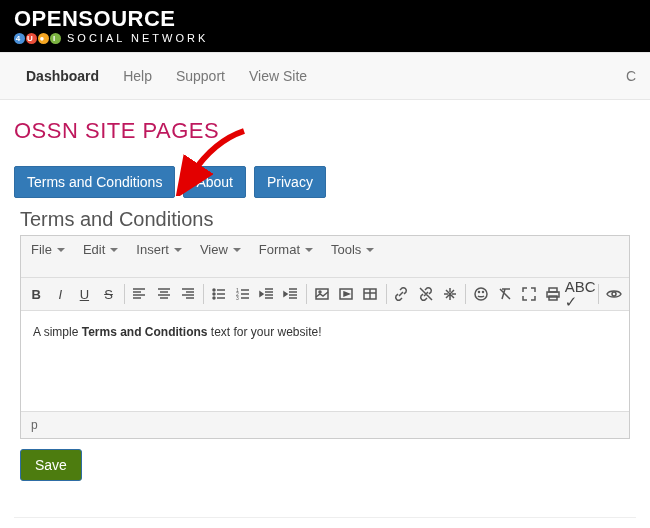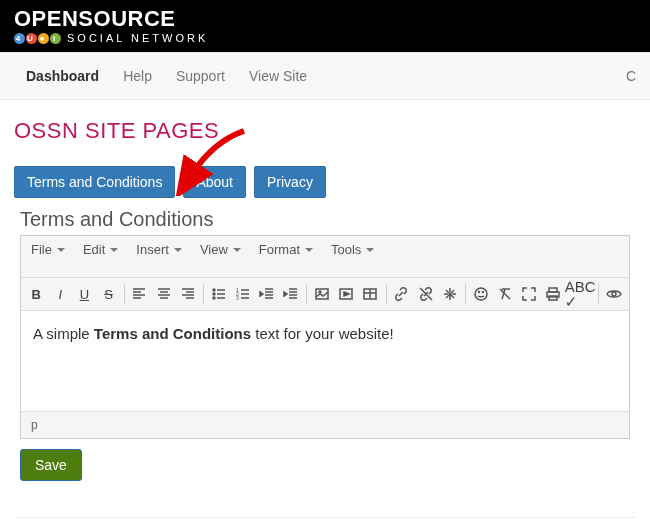--- a/index.html
+++ b/index.html
@@ -18,21 +18,21 @@
   .page-title { font-size: 22px; font-weight: normal; color: #be185d; letter-spacing: 0.5px; margin-bottom: 22px; }
   .tabs { display: flex; gap: 8px; margin-bottom: 10px; position: relative;}
   .btn-primary { background: #337ab7; color: #fff; border: 1px solid #2e6da4; padding: 7px 12px; font-size: 14px; cursor: pointer; border-radius: 2px; }
   .section-heading { font-size: 20px; font-weight: normal; color: #555; margin: 6px 0 4px 6px; }
   .editor { border: 1px solid #ccc; background: #f0f0f0; margin: 0 6px; }
   .editor-menubar { display: flex; gap: 18px; padding: 6px 10px 20px; border-bottom: 1px solid #ddd; background: #f5f5f5;}
   .menu-item { color: #555; font-size: 13px; display: flex; align-items: center; gap: 3px; cursor: pointer; }
   .editor-toolbar { display: flex; flex-wrap: nowrap; gap: 2px; padding: 4px; border-bottom: 1px solid #ddd; background: #f5f5f5; align-items:center;}
   .tb-btn { width: 28px; height: 24px; border: 1px solid transparent; display: inline-flex; align-items: center; justify-content: center; font-size: 13px; color: #444; cursor: pointer; border-radius: 2px; background: transparent;}
   .tb-sep { width: 1px; height: 20px; background: #ccc; margin: 0 2px; }
-  .editor-content { background: #fff; min-height: 100px; padding: 14px 12px; font-size: 15px; font-family: Verdana, Arial, sans-serif; color:#333;}
+  .editor-content { background: #fff; min-height: 100px; padding: 14px 12px; font-size: 12px; font-family: Verdana, Arial, sans-serif; color:#333;}
   .editor-status { border-top: 1px solid #ddd; padding: 6px 10px; font-size: 12px; color: #666; background:#f5f5f5;}
   .save-row { padding: 10px 6px; }
   .btn-save { background: #4d7c0f; color: #fff; border: 1px solid #2e6da4; padding: 7px 14px; font-size: 14px; cursor: pointer; border-radius: 3px; }
   hr.bot { border:0; border-top:1px solid #eee; margin: 8px 14px 0;}
   .arrow-svg { position:absolute; left:160px; top:-40px; pointer-events:none;}
   .nav-right{ margin-left:auto; padding:15px 0 15px 12px; color:#777;}
   svg.ic{width:16px;height:16px;stroke:#555;fill:none;stroke-width:1.5;}
 </style>
 </head>
 <body>

